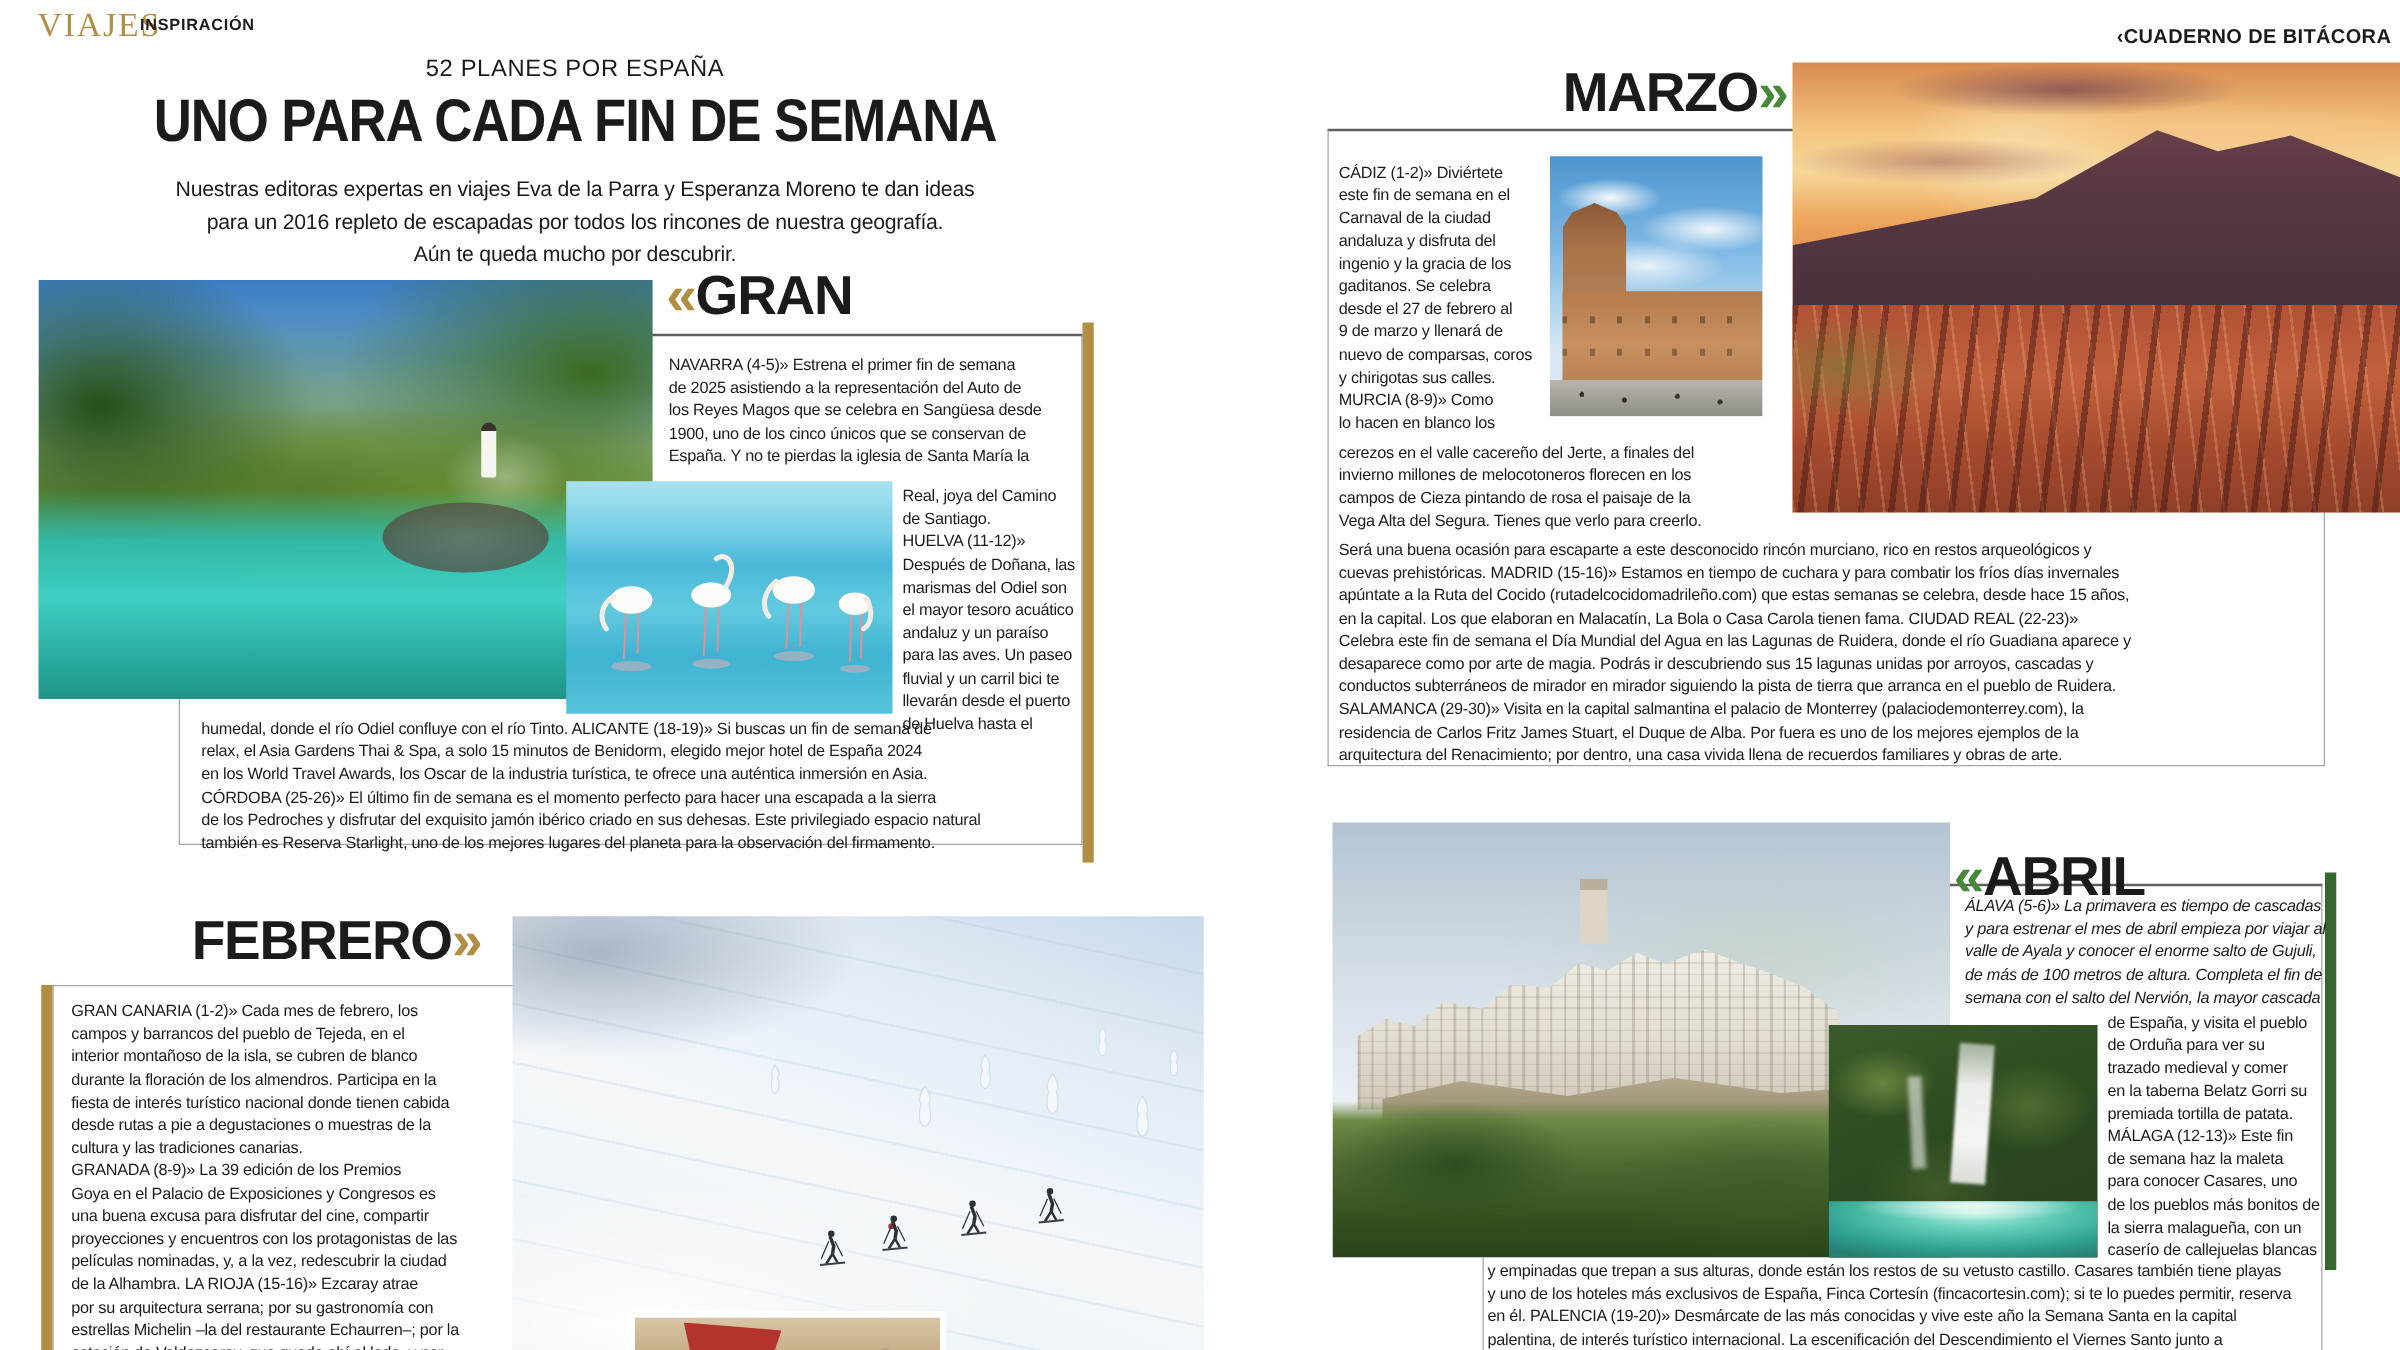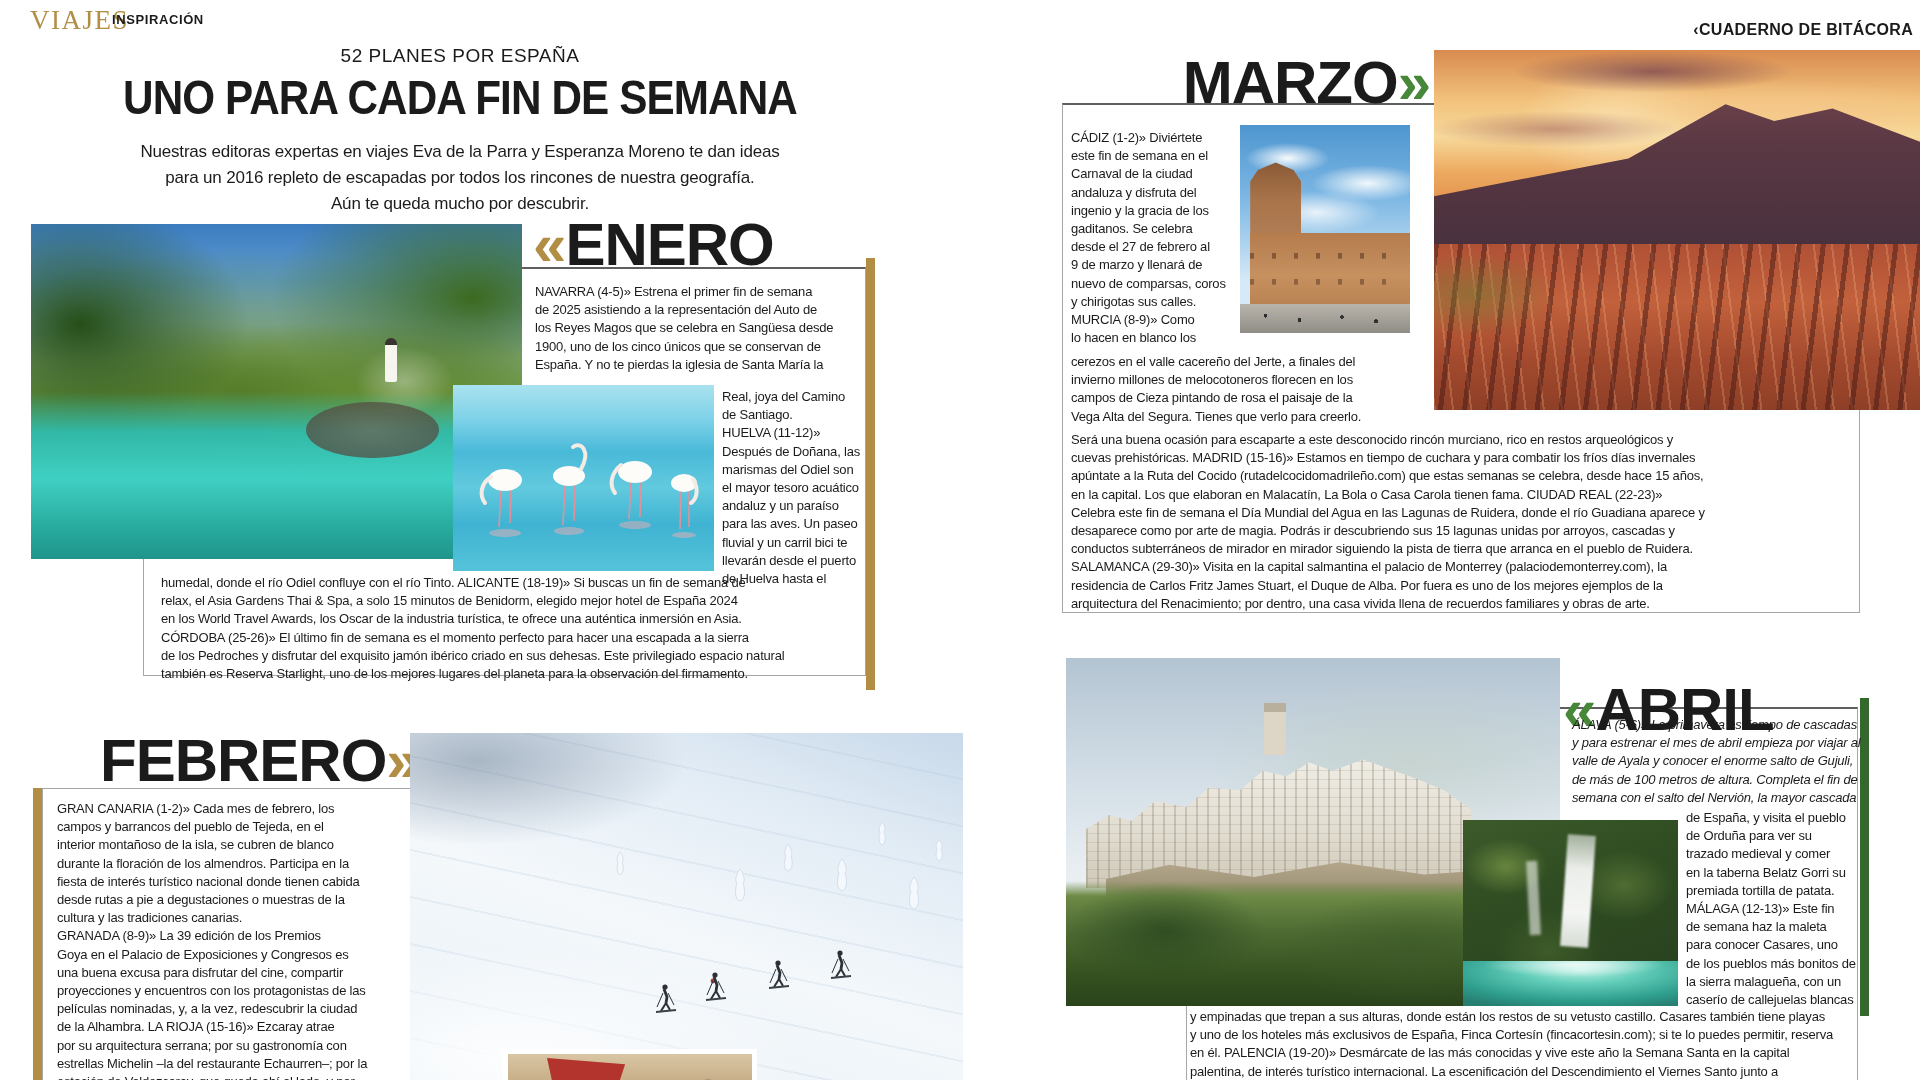--- a/index.html
+++ b/index.html
@@ -16,21 +16,21 @@
              font-size:27px;letter-spacing:1.5px;color:var(--gold);}
   #hdr-section{left:112px;top:12px;font-size:13px;font-weight:700;letter-spacing:.6px;}
   #hdr-right{right:7px;top:10px;font-size:16px;font-weight:700;letter-spacing:.3px;margin-top:11px;}
   
   #kicker{left:40px;top:45px;width:840px;text-align:center;font-size:19px;letter-spacing:.5px;}
   #title{left:40px;top:70px;width:840px;text-align:center;font-size:48px;font-weight:700;
          letter-spacing:-1px;white-space:nowrap;transform:scaleX(.88);transform-origin:50% 50%;}
   #intro{left:60px;top:139px;width:800px;text-align:center;font-size:17px;line-height:26px;
          letter-spacing:-.2px;white-space:pre-line;}
   
-  .mh{position:absolute;font-size:60px;font-weight:700;letter-spacing:-1px;line-height:1;}
+  .mh{position:absolute;font-size:44px;font-weight:700;letter-spacing:-1px;line-height:1;}
   .mk-gold{color:var(--gold);} .mk-green{color:var(--green);}
   #h-enero{left:533px;top:215px;}
   #h-febrero{left:100px;top:731px;width:285px;text-align:right;}
   #h-marzo{left:1130px;top:53px;width:300px;text-align:right;}
   #h-abril{left:1563px;top:680px;}
   
   .secbox{position:absolute;border:1px solid var(--border);}
   #box-enero{left:143px;top:267px;width:723px;height:409px;border-top:2px solid var(--rule);}
   #box-febrero{left:42px;top:788px;width:460px;height:297px;}
   #box-marzo{left:1062px;top:103px;width:798px;height:510px;border-top:2px solid var(--rule);}
@@ -158,21 +158,21 @@
 Aún te queda mucho por descubrir.</div>
 
 <div class="secbox" id="box-enero"></div>
 <div class="bar" id="bar-enero"></div>
 
 <div class="ph" id="img-pool">
   <div class="pool-rock"></div>
   <div class="pool-woman"></div>
 </div>
 
-<div class="mh" id="h-enero"><span class="mk-gold">«</span><span>ENERO</span></div>
+<div class="mh" id="h-enero"><span class="mk-gold">«</span><span>GRAN</span></div>
 
 <div class="bt" id="t-en1">NAVARRA (4-5)» Estrena el primer fin de semana
 de 2025 asistiendo a la representación del Auto de
 los Reyes Magos que se celebra en Sangüesa desde
 1900, uno de los cinco únicos que se conservan de
 España. Y no te pierdas la iglesia de Santa María la</div>
 
 <div class="ph" id="img-flam">
   <svg width="261" height="186" viewBox="0 0 261 186">
     <g stroke="#e0919b" stroke-width="1.6" fill="none">

